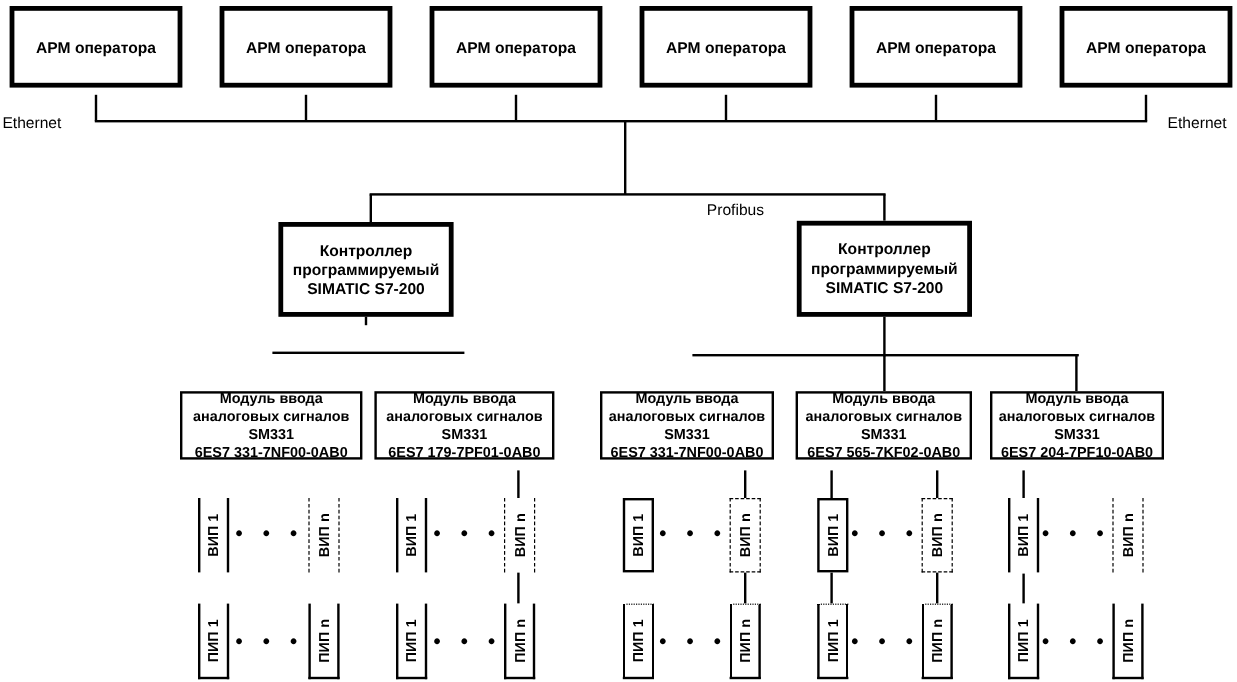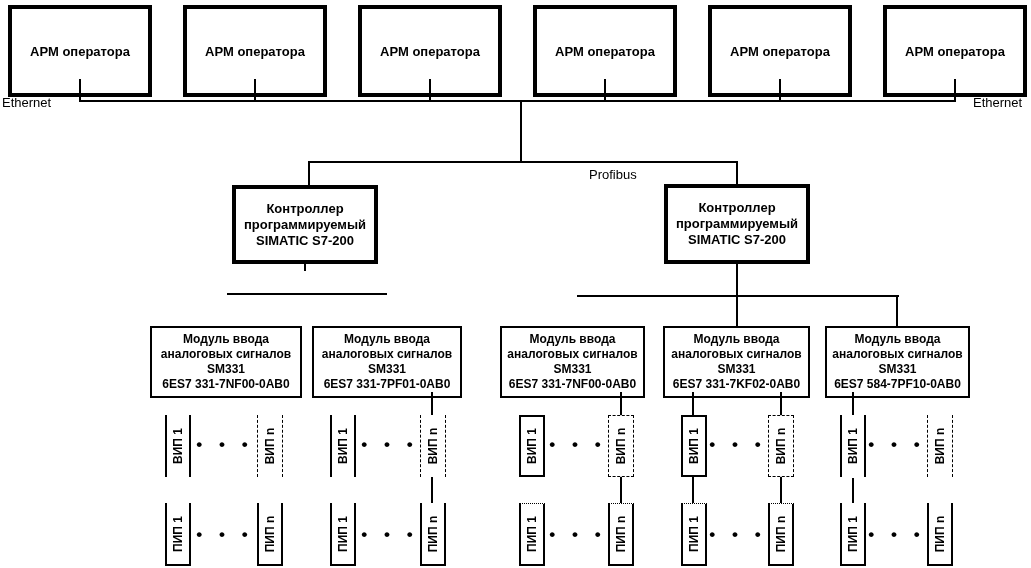--- a/index.html
+++ b/index.html
@@ -1,23 +1,23 @@
 <!DOCTYPE html>
 <html><head>
 <meta charset="utf-8">
 <style>
   html,body{margin:0;padding:0;background:#fff;}
   .canvas{position:relative;width:1031px;height:568px;background:#ffffff;
           font-family:"Liberation Sans",sans-serif;color:#000;overflow:hidden;}
   .box{position:absolute;box-sizing:border-box;background:#fff;
        display:flex;flex-direction:column;align-items:center;justify-content:center;
        text-align:center;font-weight:bold;}
-  .arm{top:5px;width:144px;height:92px;border:4px solid #000;font-size:13px;}
+  .arm{top:5px;width:144px;height:68px;border:4px solid #000;font-size:13px;}
   .ctrl{width:146px;border:4px solid #000;font-size:13px;line-height:16px;}
-  .mod{top:326px;height:72px;border:2px solid #000;font-size:12px;line-height:15px;}
+  .mod{top:326px;height:57px;border:2px solid #000;font-size:12px;line-height:15px;}
   .hline,.vline{position:absolute;background:#000;}
   .hline{height:2px;}
   .vline{width:2px;}
   .lbl{position:absolute;font-weight:normal;font-size:13px;white-space:nowrap;}
   .sensor{position:absolute;box-sizing:border-box;width:26px;
           display:flex;align-items:center;justify-content:center;background:#fff;}
   .vrow{top:415px;height:62px;}
   .prow{top:503px;height:63px;}
   .open-solid{border-left:2px solid #000;border-right:2px solid #000;}
   .open-dashed{border-left:1px dashed #000;border-right:1px dashed #000;}
@@ -92,39 +92,39 @@
   <div class="box mod" style="left:150px;width:152px">
     <div>Модуль ввода</div>
     <div>аналоговых сигналов</div>
     <div>SM331</div>
     <div>6ES7 331-7NF00-0AB0</div>
   </div>
   <div class="box mod" style="left:312px;width:150px">
     <div>Модуль ввода</div>
     <div>аналоговых сигналов</div>
     <div>SM331</div>
-    <div>6ES7 331-7PF01-0AB0</div>
+    <div>6ES7 179-7PF01-0AB0</div>
   </div>
   <div class="box mod" style="left:500px;width:145px">
     <div>Модуль ввода</div>
     <div>аналоговых сигналов</div>
     <div>SM331</div>
     <div>6ES7 331-7NF00-0AB0</div>
   </div>
   <div class="box mod" style="left:663px;width:147px">
     <div>Модуль ввода</div>
     <div>аналоговых сигналов</div>
     <div>SM331</div>
-    <div>6ES7 331-7KF02-0AB0</div>
+    <div>6ES7 565-7KF02-0AB0</div>
   </div>
   <div class="box mod" style="left:825px;width:145px">
     <div>Модуль ввода</div>
     <div>аналоговых сигналов</div>
     <div>SM331</div>
-    <div>6ES7 584-7PF10-0AB0</div>
+    <div>6ES7 204-7PF10-0AB0</div>
   </div>
 
   <div class="sensor vrow open-solid" style="left:165px">
       <span class="rot">ВИП 1</span>
     </div>
   <div class="dots" style="left:195px;top:438px">• • •</div>
   <div class="sensor vrow open-dashed" style="left:257px">
       <span class="rot">ВИП n</span>
     </div>
   <div class="sensor prow pip-open" style="left:165px">

